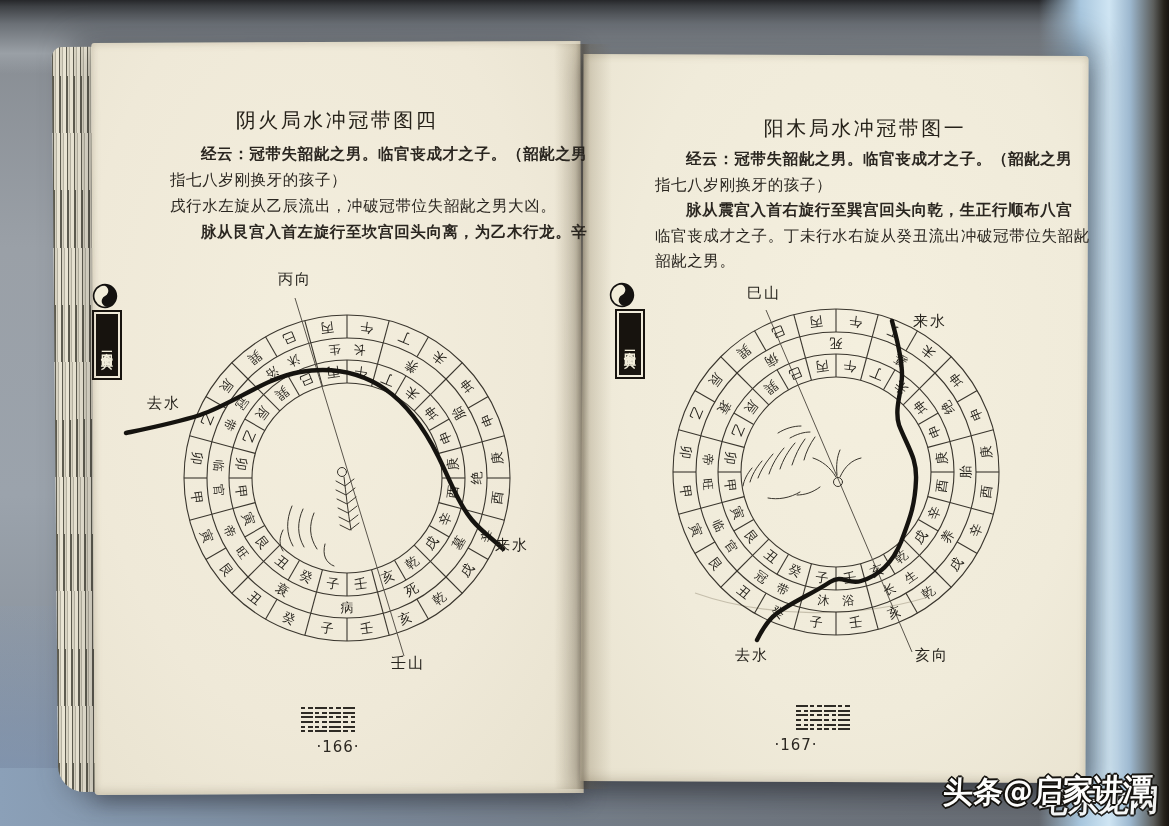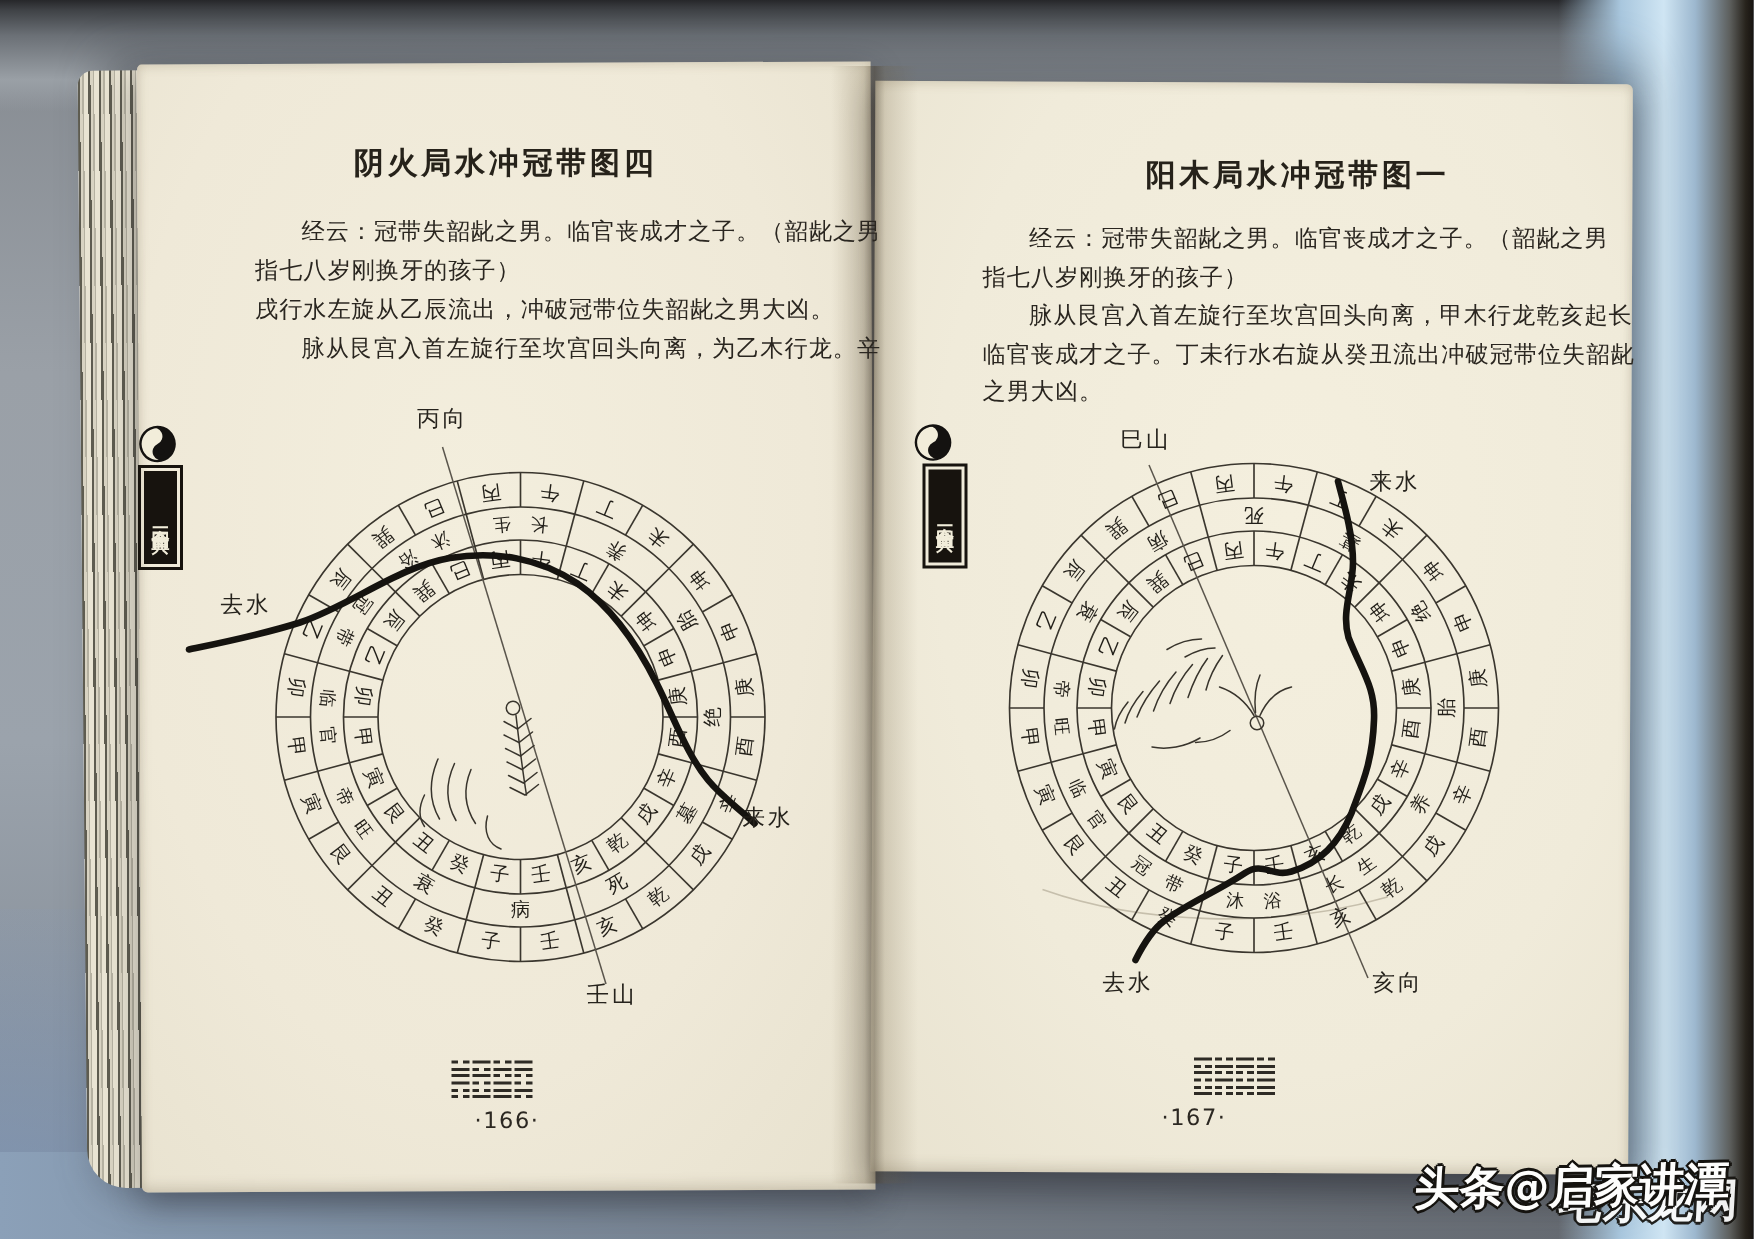--- a/index.html
+++ b/index.html
@@ -21,26 +21,26 @@
     background:repeating-linear-gradient(90deg,#5e5c50 0 1.5px,#d8d3c2 1.5px 3px,#b5b1a1 3px 4px,#e9e4d3 4px 7px);}
   .page{position:absolute;background:#f0ebdb;
     box-shadow:inset 0 -4px 8px rgba(120,105,80,.22), inset 0 3px 6px rgba(120,105,80,.14), 0 8px 22px rgba(30,30,38,.40);}
   .page-left{left:93px;top:42px;width:489px;height:752px;transform:rotate(-.25deg);border-radius:3px 0 0 4px;
     background:radial-gradient(ellipse at 45% 40%, #f3eedd 0%, #efe9d8 60%, #e7e1ce 100%);}
   .page-right{left:582px;top:55px;width:505px;height:727px;transform:rotate(.25deg);border-radius:0 4px 4px 0;
     background:radial-gradient(ellipse at 55% 40%, #f4efde 0%, #f0ebda 60%, #e8e2cf 100%);}
   .spine{position:absolute;left:554px;top:44px;width:58px;height:745px;pointer-events:none;
     background:linear-gradient(90deg,rgba(120,105,75,0) 0%,rgba(110,95,65,.25) 38%,rgba(72,60,40,.42) 50%,rgba(110,95,65,.22) 62%,rgba(120,105,75,0) 100%);}
   .title{position:absolute;transform:translateX(-50%);white-space:nowrap;
-    font-size:20px;font-weight:700;letter-spacing:2.5px;color:#26221a;}
+    font-size:20px;font-weight:400;letter-spacing:2.5px;color:#26221a;margin-top:12px;}
   .body-block{position:absolute;color:#2a2620;font-size:15.5px;letter-spacing:.6px;}
   .body-left{left:170px;top:141px;width:395px;line-height:26px;}
   .body-right{left:655px;top:147px;width:440px;line-height:25.5px;}
   .bline{display:block;white-space:nowrap;}
-  .indent{text-indent:31px;}
+  .indent{text-indent:31px;font-weight:bold;}
   .yinyang{position:absolute;width:26px;height:26px;}
   .series-box{position:absolute;width:30px;height:70px;border:2px solid #17130e;padding:2px;box-sizing:border-box;
     display:flex;align-items:center;justify-content:center;background:transparent;}
   .series-box .inner{width:100%;height:100%;background:#17130e;display:flex;align-items:center;justify-content:center;}
   .series-box .vtext{writing-mode:vertical-rl;text-orientation:upright;color:#f2edda;
     font-size:12px;font-weight:700;letter-spacing:2px;line-height:1;}
   .seal{position:absolute;width:58px;height:26px;display:flex;flex-wrap:wrap;gap:2px;transform:translateX(-50%);}
   .tg{width:12px;height:11px;display:flex;flex-direction:column;justify-content:space-between;}
   .tg i{display:block;height:2px;background:#2e2b25;}
   .tg i.s{background:linear-gradient(90deg,#2e2b25 0 4.5px,rgba(0,0,0,0) 4.5px 7.5px,#2e2b25 7.5px 12px);}
@@ -289,23 +289,23 @@
         <i></i>
         <i class="s"></i>
       </span>
   </div>
   <div class="pagenum" style="left:338px;top:738px;">·166·</div>
 
   <div class="title" style="left:865px;top:103px;">阳木局水冲冠带图一</div>
   <div class="body-block body-right">
     <span class="bline indent">经云：冠带失韶龀之男。临官丧成才之子。（韶龀之男</span>
     <span class="bline">指七八岁刚换牙的孩子）</span>
-    <span class="bline indent">脉从艮宫入首左旋行至坎宫回头向离，甲木行龙乾亥起长</span>
+    <span class="bline indent">脉从震宫入首右旋行至巽宫回头向乾，生正行顺布八宫</span>
     <span class="bline">临官丧成才之子。丁未行水右旋从癸丑流出冲破冠带位失韶龀</span>
-    <span class="bline">之男大凶。</span>
+    <span class="bline">韶龀之男。</span>
   </div>
 
   <svg class="yinyang" style="left:609px;top:282px;" viewBox="0 0 32 32">
     <g transform="rotate(-25 16 16)">
       <circle cx="16" cy="16" r="14" fill="#f2edda" stroke="#141210" stroke-width="2"></circle>
       <path d="M16,2 a14,14 0 0,1 0,28 a7,7 0 0,1 0,-14 a7,7 0 0,0 0,-14 z" fill="#141210"></path>
       <circle cx="16" cy="9" r="2.4" fill="#f2edda"></circle>
       <circle cx="16" cy="23" r="2.4" fill="#141210"></circle>
     </g>
   </svg>

